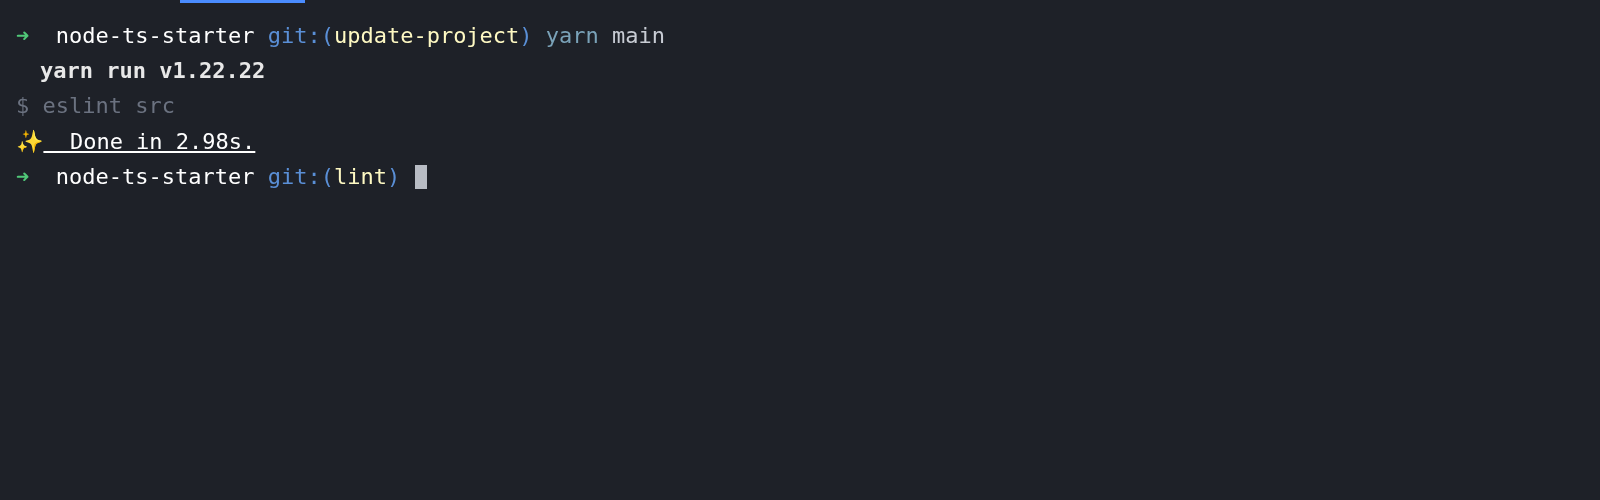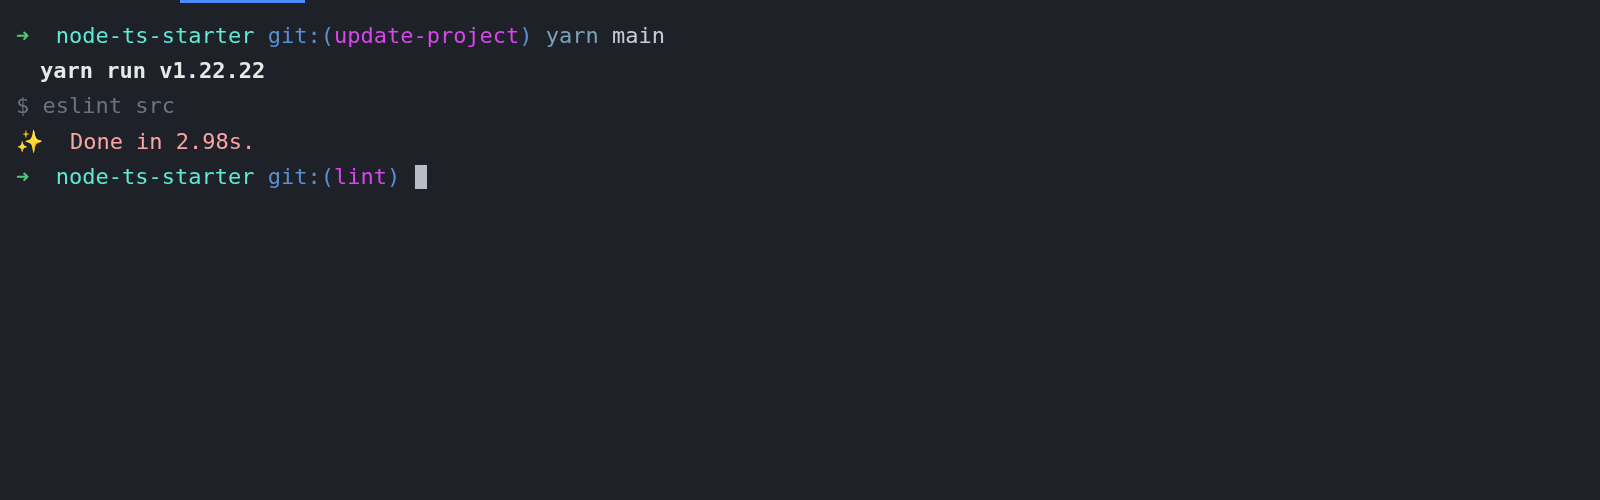--- a/index.html
+++ b/index.html
@@ -27,49 +27,50 @@
       height: 3px;
       background-color: #4a8cff;
     }
     .line {
       white-space: pre;
     }
     .arrow {
       color: #50c878;
     }
     .dir {
-      color: #5eead4;
+      color: #ffffff;
     }
     .git-label {
       color: #5a8fd6;
       text-align: right;
     }
     .paren {
       color: #5a8fd6;
     }
     .branch-red {
-      color: #d946ef;
+      color: #fef9c3;
     }
     .cmd {
       color: #7aa2b8;
       margin-top: 36px;
     }
     .cmd-arg {
       color: #c8ccd4;
     }
     .bold-white {
       color: #e8e8e8;
       font-weight: bold;
       margin-left: 24px;
     }
     .dim {
       color: #6b7280;
     }
     .done-text {
-      color: #fca5a5;
+      color: #ffffff;
+      text-decoration: underline;
     }
     .sparkle {
       color: #f5c518;
     }
     .cursor {
       display: inline-block;
       width: 12px;
       height: 24px;
       background-color: #b8bcc4;
       vertical-align: text-bottom;

